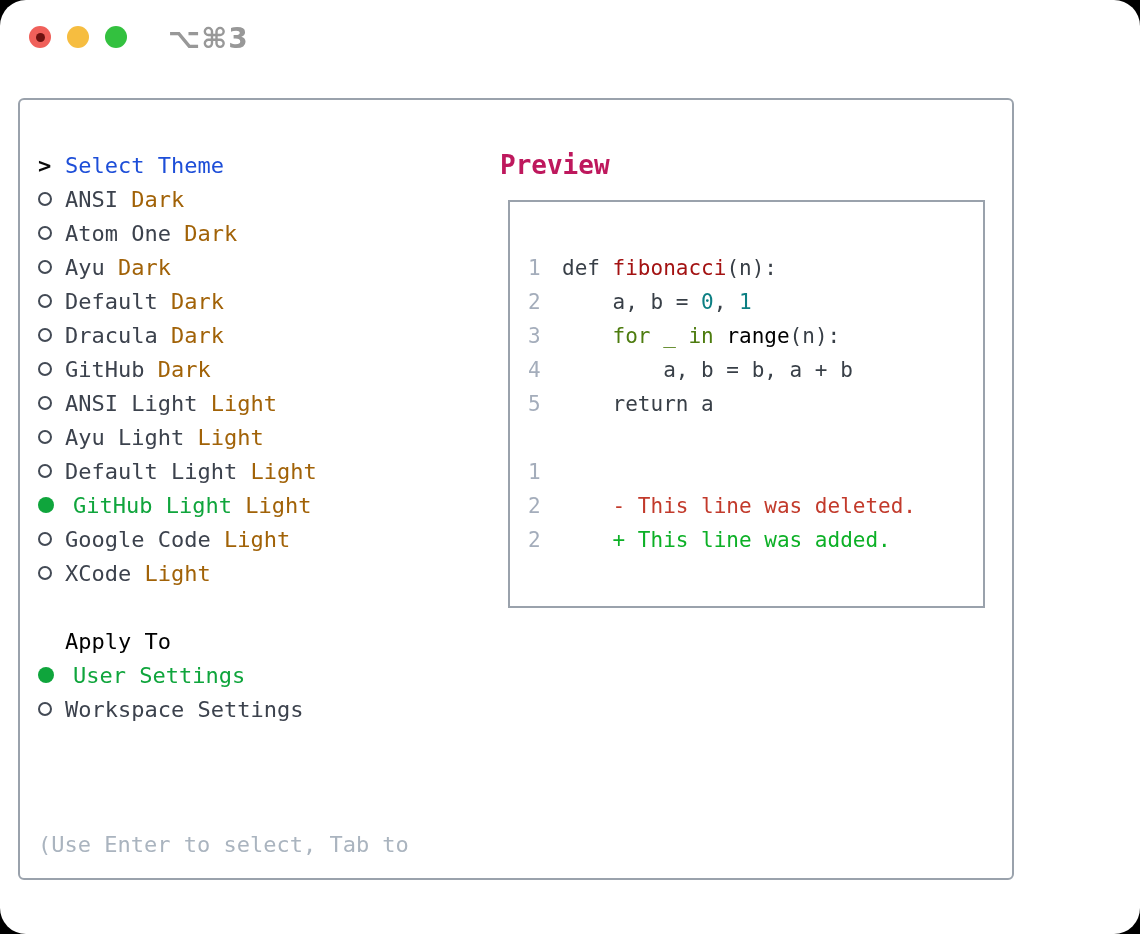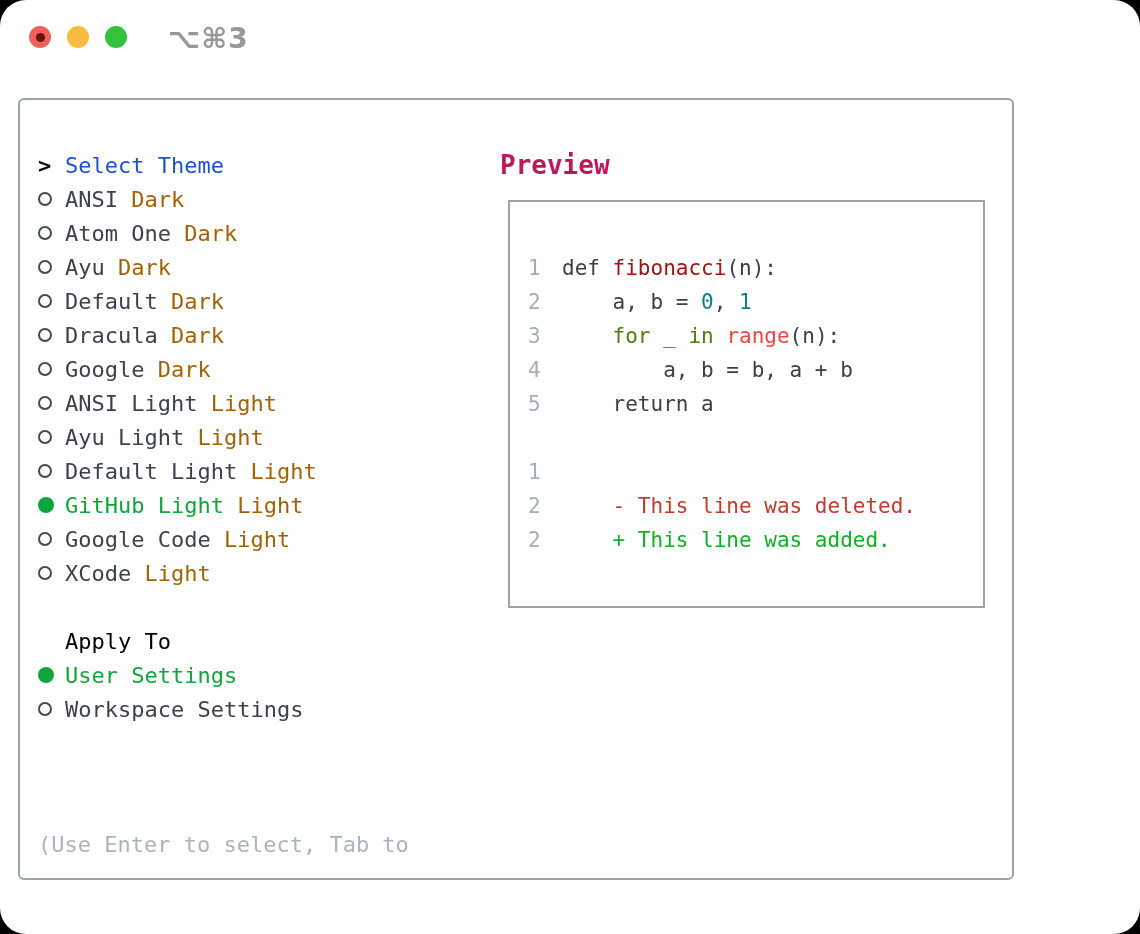--- a/index.html
+++ b/index.html
@@ -39,21 +39,21 @@
   .row { height:34px; display:flex; align-items:center; font-size:22px; }
   .marker-slot { width:27px; display:flex; align-items:center; flex:none; }
   .marker {
     width:14px; height:14px; border-radius:50%;
     border:2px solid #434a55; background:transparent;
   }
   .marker.selected { border:none; width:16px; height:16px; background:#0fa53c; }
   .prompt { width:27px; color:#0b0b0b; font-weight:bold; flex:none; }
   .h1 { color:#1d4ed8; font-weight:normal; }
   .item-name { color:#3c424d; white-space:pre; }
-  .item-name.sel { color:#0fa53c; }
+  .item-name.sel { color:#0fa53c;margin-left:8px; }
   .variant { color:#a16207; white-space:pre; }
   .apply-label { color:#000; }
   .spacer { height:34px; }
   .hint { color:#aab4bf; font-size:22px; line-height:34px; white-space:pre; }
 
   
   .preview-label {
     position:absolute; left:480px; top:48px; height:34px;
     display:flex; align-items:center;
     font-size:26px; font-weight:bold; color:#be185d;
@@ -123,21 +123,21 @@
             <span class="marker-slot">
               <span class="marker"></span>
             </span>
             <span class="item-name">Dracula</span>
             <span class="variant"> Dark</span>
           </div>
           <div class="row">
             <span class="marker-slot">
               <span class="marker"></span>
             </span>
-            <span class="item-name">Google</span>
+            <span class="item-name">GitHub</span>
             <span class="variant"> Dark</span>
           </div>
           <div class="row">
             <span class="marker-slot">
               <span class="marker"></span>
             </span>
             <span class="item-name">ANSI Light</span>
             <span class="variant"> Light</span>
           </div>
           <div class="row">
@@ -214,21 +214,21 @@
           <div class="code-line">
             <span class="ln">1</span>
             <span class="code-text"><span style="color: rgb(56, 63, 71);">def </span><span style="color: rgb(163, 18, 18);">fibonacci</span><span style="color: rgb(56, 63, 71);">(n):</span></span>
           </div>
           <div class="code-line">
             <span class="ln">2</span>
             <span class="code-text"><span style="color: rgb(56, 63, 71);">    a, b = </span><span style="color: rgb(12, 127, 131);">0</span><span style="color: rgb(56, 63, 71);">, </span><span style="color: rgb(12, 127, 131);">1</span></span>
           </div>
           <div class="code-line">
             <span class="ln">3</span>
-            <span class="code-text"><span style="color: #4d7c0f; margin-top: 46px;">    for _ in </span><span style="color: #ef4444; margin-top: 45px;">range</span><span style="color: rgb(56, 63, 71);">(n):</span></span>
+            <span class="code-text"><span style="color: #4d7c0f; margin-top: 46px;">    for _ in </span><span style="color: #000000; margin-top: 45px;">range</span><span style="color: rgb(56, 63, 71);">(n):</span></span>
           </div>
           <div class="code-line">
             <span class="ln">4</span>
             <span class="code-text"><span style="color: rgb(56, 63, 71);">        a, b = b, a + b</span></span>
           </div>
           <div class="code-line">
             <span class="ln">5</span>
             <span class="code-text"><span style="color: rgb(56, 63, 71); margin-top: 41px;">    return a</span></span>
           </div>
         </div>

